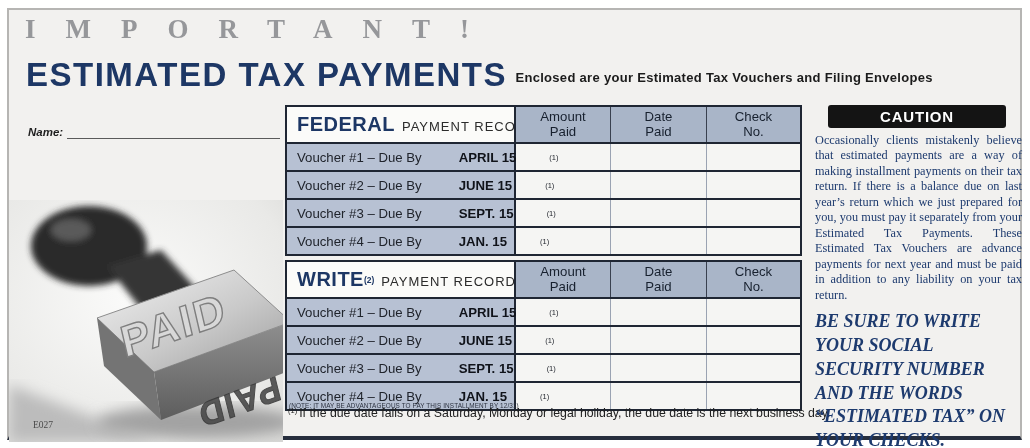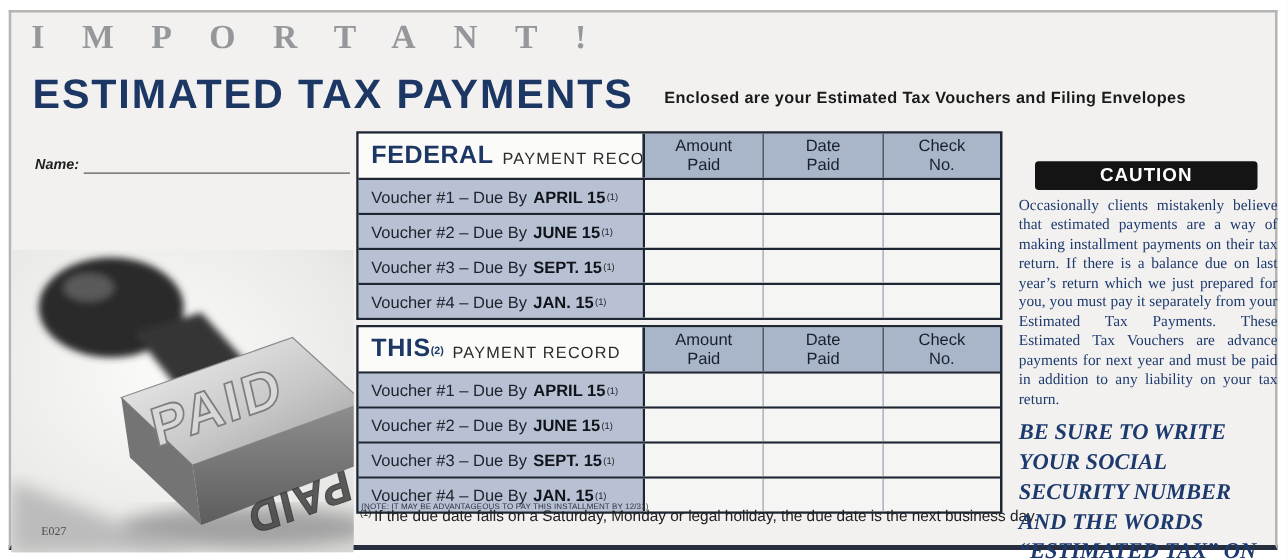--- a/index.html
+++ b/index.html
@@ -5,21 +5,21 @@
   html,body{margin:0;padding:0;background:#ffffff;width:1030px;height:448px;overflow:hidden;
             font-family:"Liberation Sans",sans-serif;}
   .sheet{position:absolute;left:7px;top:8px;width:1011px;height:426px;background:#f2f1ef;
          border:2px solid #b6b5b3;border-bottom:4px solid #272e3d;}
 
   
   .hdr-important{position:absolute;left:16px;top:4px;font-family:"Liberation Serif",serif;
                  font-weight:bold;font-size:27px;letter-spacing:30px;color:#96979a;white-space:nowrap;}
   .hdr-title-row{position:absolute;left:17px;top:46px;white-space:nowrap;}
   .hdr-title{font-size:33px;font-weight:bold;color:#1d3765;letter-spacing:1.5px;}
-  .hdr-sub{font-size:13px;font-weight:bold;color:#1b1b1b;margin-left:20px;vertical-align:4px;letter-spacing:.3px;}
+  .hdr-sub{font-size:13px;font-weight:bold;color:#1b1b1b;margin-left:4px;vertical-align:4px;letter-spacing:.3px;}
 
   
   .field{position:absolute;left:19px;width:252px;display:flex;align-items:flex-start;}
   .field .flabel{font-size:11.5px;font-weight:bold;font-style:italic;color:#1f1f1f;white-space:nowrap;}
   .field .fline{flex:1;border-bottom:1.2px solid #5a5a5a;margin-left:4px;height:12px;}
   #field-name{top:116px}#field-ssn{top:152px}#field-year{top:190px}
 
   
   .ptable{position:absolute;left:276px;width:517px;border:2.5px solid #1f2633;background:#fdfdfc;
           box-sizing:border-box;}
@@ -30,36 +30,36 @@
   .tdata{height:26px;}
   .cell{box-sizing:border-box;}
   .title-cell{background:#fbfbf9;display:flex;align-items:center;padding-left:10px;white-space:nowrap;}
   .tbl-brand{font-size:20px;font-weight:bold;color:#1d3765;letter-spacing:.5px;}
   .brand-sup{font-size:8.5px;color:#1d3765;vertical-align:9px;font-weight:bold;}
   .tbl-brand-suffix{font-size:13px;color:#2b2b2b;letter-spacing:1px;margin-left:7px;padding-top:3px;}
   .colhead{background:#a9b5c8;display:flex;flex-direction:column;align-items:center;justify-content:center;
            line-height:1.12;font-size:13.2px;color:#17202e;border-left:2px solid #1f2633;}
   .colhead.thin{border-left:1.5px solid #39404f;}
   .label-cell{background:#b7c1d3;display:flex;align-items:center;padding-left:10px;font-size:13.2px;
-              color:#20242c;white-space:nowrap;position:relative;}
+              color:#20242c;white-space:nowrap;position:relative;gap:32px;}
   .label-cell b{margin-left:5px;color:#10131a;}
   .label-cell sup{font-size:7.5px;vertical-align:6px;margin-left:1px;color:#20242c;}
   .cell-note{position:absolute;left:2px;bottom:0px;font-size:6.4px;color:#2c3240;letter-spacing:.1px;white-space:nowrap;}
   .data-cell{background:#f5f5f3;border-left:1px solid #9aa3b2;}
   .data-cell.first{border-left:2px solid #1f2633;}
 
   
   .footnotes{position:absolute;left:279px;top:397px;font-size:12.3px;color:#212121;line-height:1.12;}
   .footnotes sup{font-size:7.5px;vertical-align:4px;margin-right:2px;}
 
   
   .caution{position:absolute;left:806px;top:95px;width:207px;color:#1d3a6e;
            font-family:"Liberation Serif",serif;}
   .caution-bar{margin-left:13px;width:178px;height:23px;background:#141414;border-radius:3px;
-               display:flex;align-items:center;justify-content:center;margin-top:24px;}
+               display:flex;align-items:center;justify-content:center;}
   .caution-bar span{color:#ffffff;font-family:"Liberation Sans",sans-serif;font-weight:bold;
                     font-size:15px;letter-spacing:.8px;}
   .caution-headline{margin-top:7px;font-weight:bold;font-size:14.6px;line-height:1.38;}
   .caution-headline div{text-decoration:underline;white-space:nowrap;}
   .caution-body{margin-top:5px;font-size:12.3px;line-height:1.26;text-align:justify;}
   .caution-emph{margin-top:7px;font-size:18px;font-weight:bold;font-style:italic;line-height:1.32;}
 
   
   .stamp-photo{position:absolute;left:0px;bottom:-6px;width:274px;height:242px;z-index:3;}
 </style>
@@ -140,21 +140,21 @@
       </div>
       <div class="cell data-cell first"></div>
       <div class="cell data-cell"></div>
       <div class="cell data-cell"></div>
     </div>
   </div>
 
   <div class="ptable" id="state-table">
     <div class="trow thead">
       <div class="cell title-cell">
-        <span class="tbl-brand">THIS</span>
+        <span class="tbl-brand">WRITE</span>
         <sup class="brand-sup">(2)</sup>
         <span class="tbl-brand-suffix">PAYMENT RECORD</span>
       </div>
       <div class="cell colhead">
         <span>Amount</span>
         <span>Paid</span>
       </div>
       <div class="cell colhead thin">
         <span>Date</span>
         <span>Paid</span>

